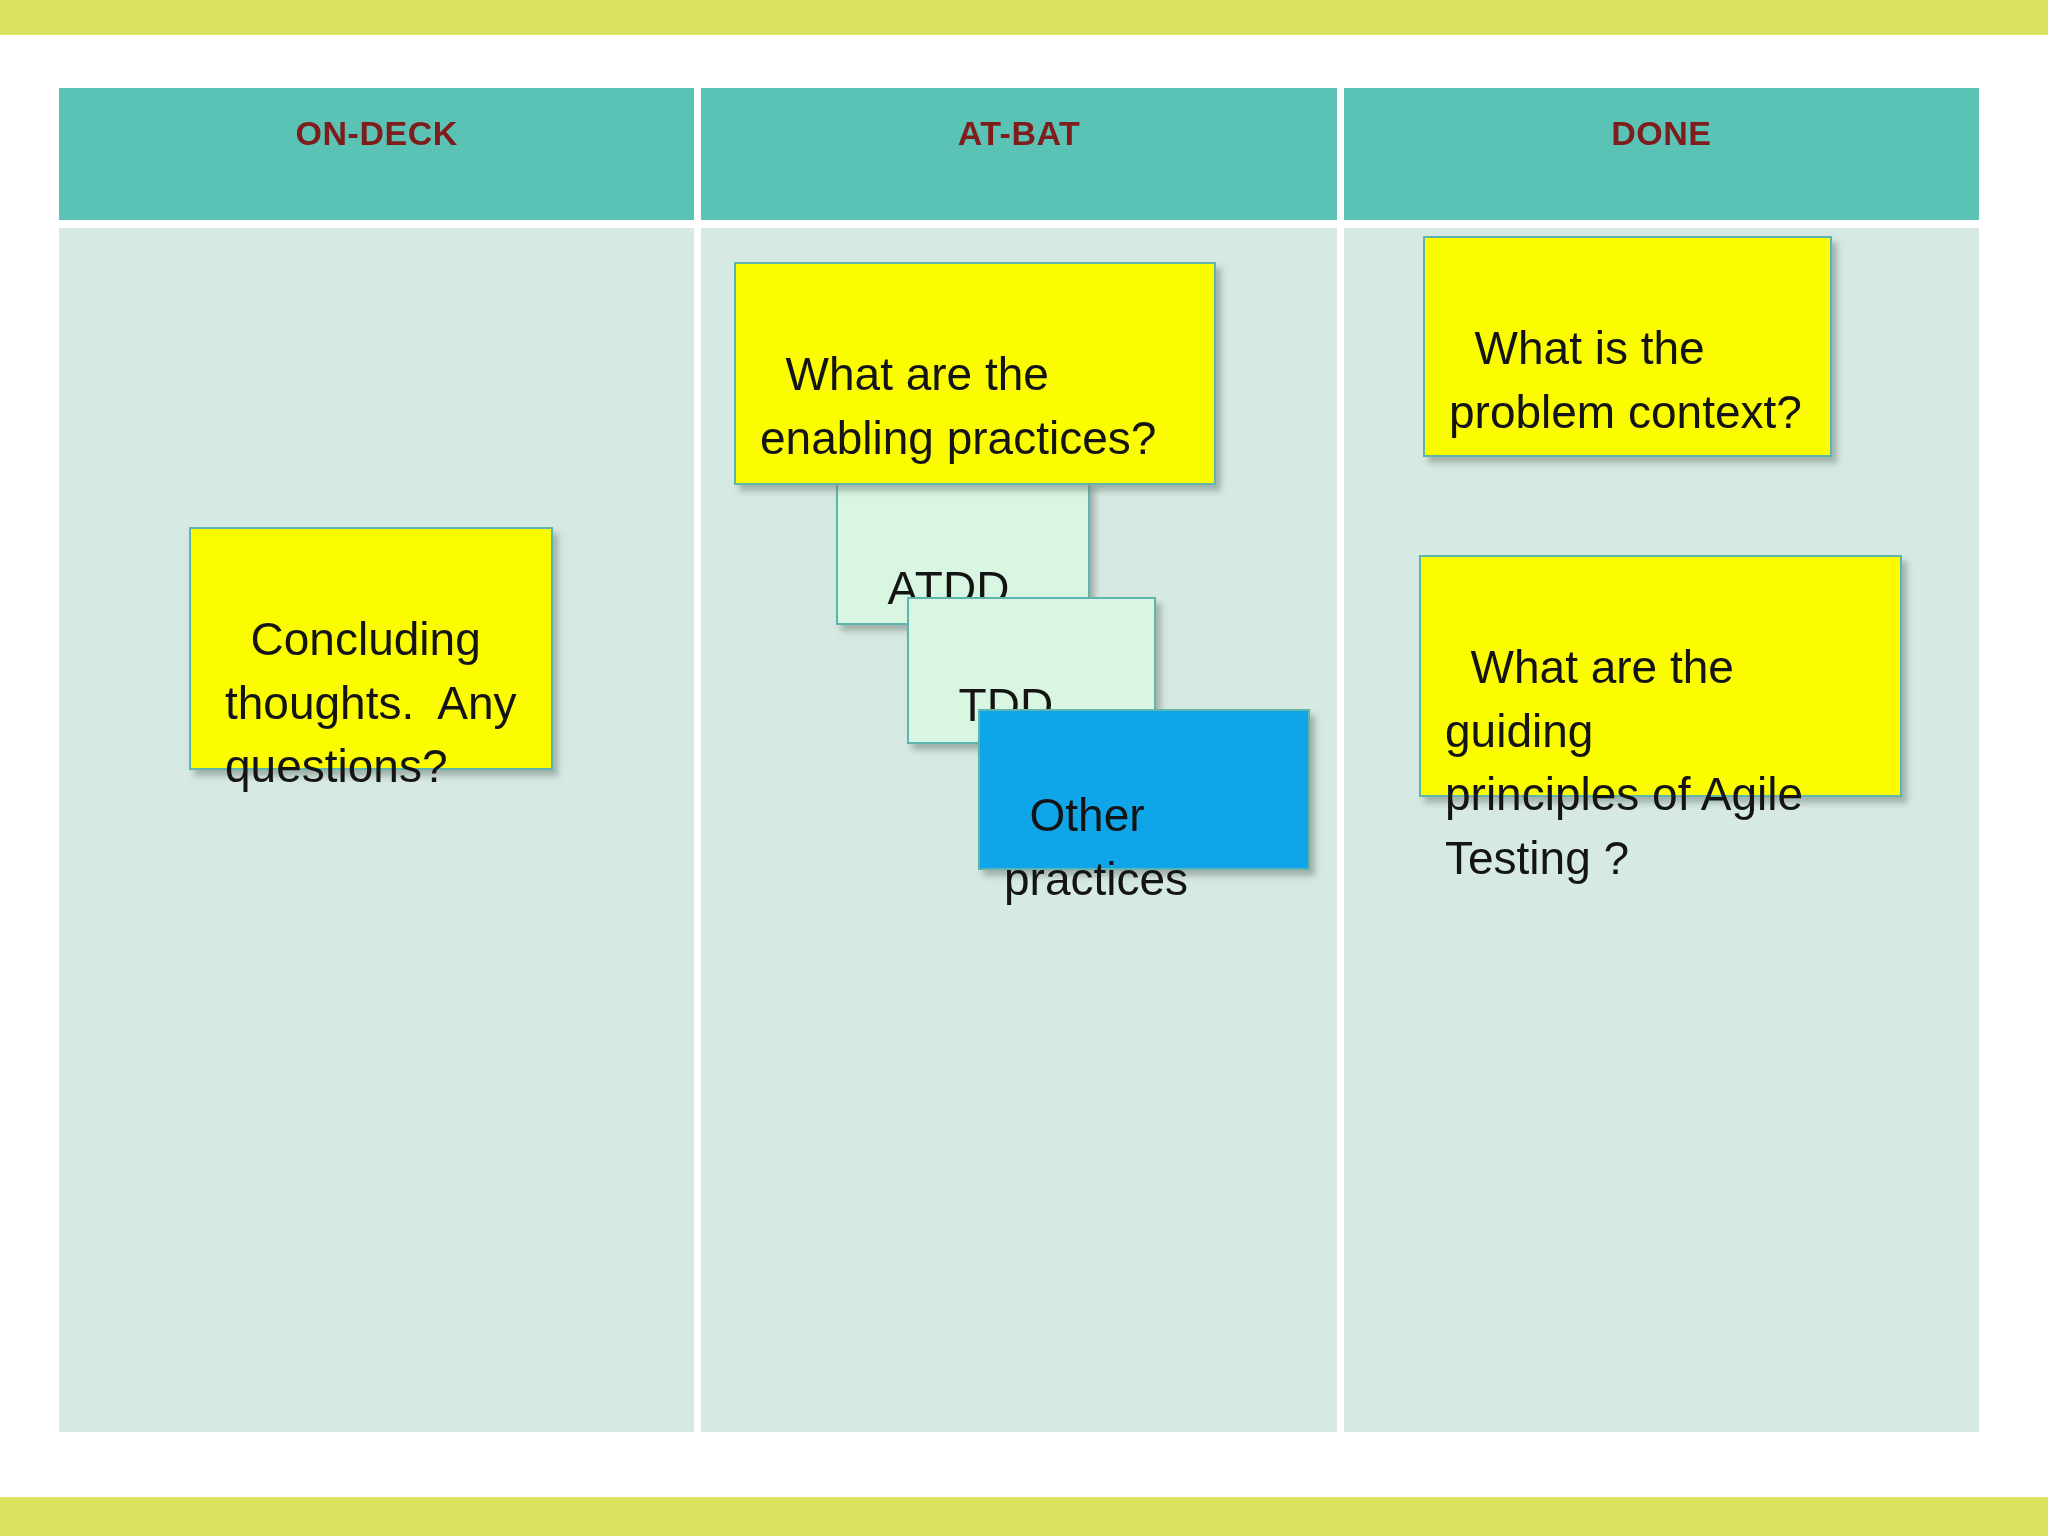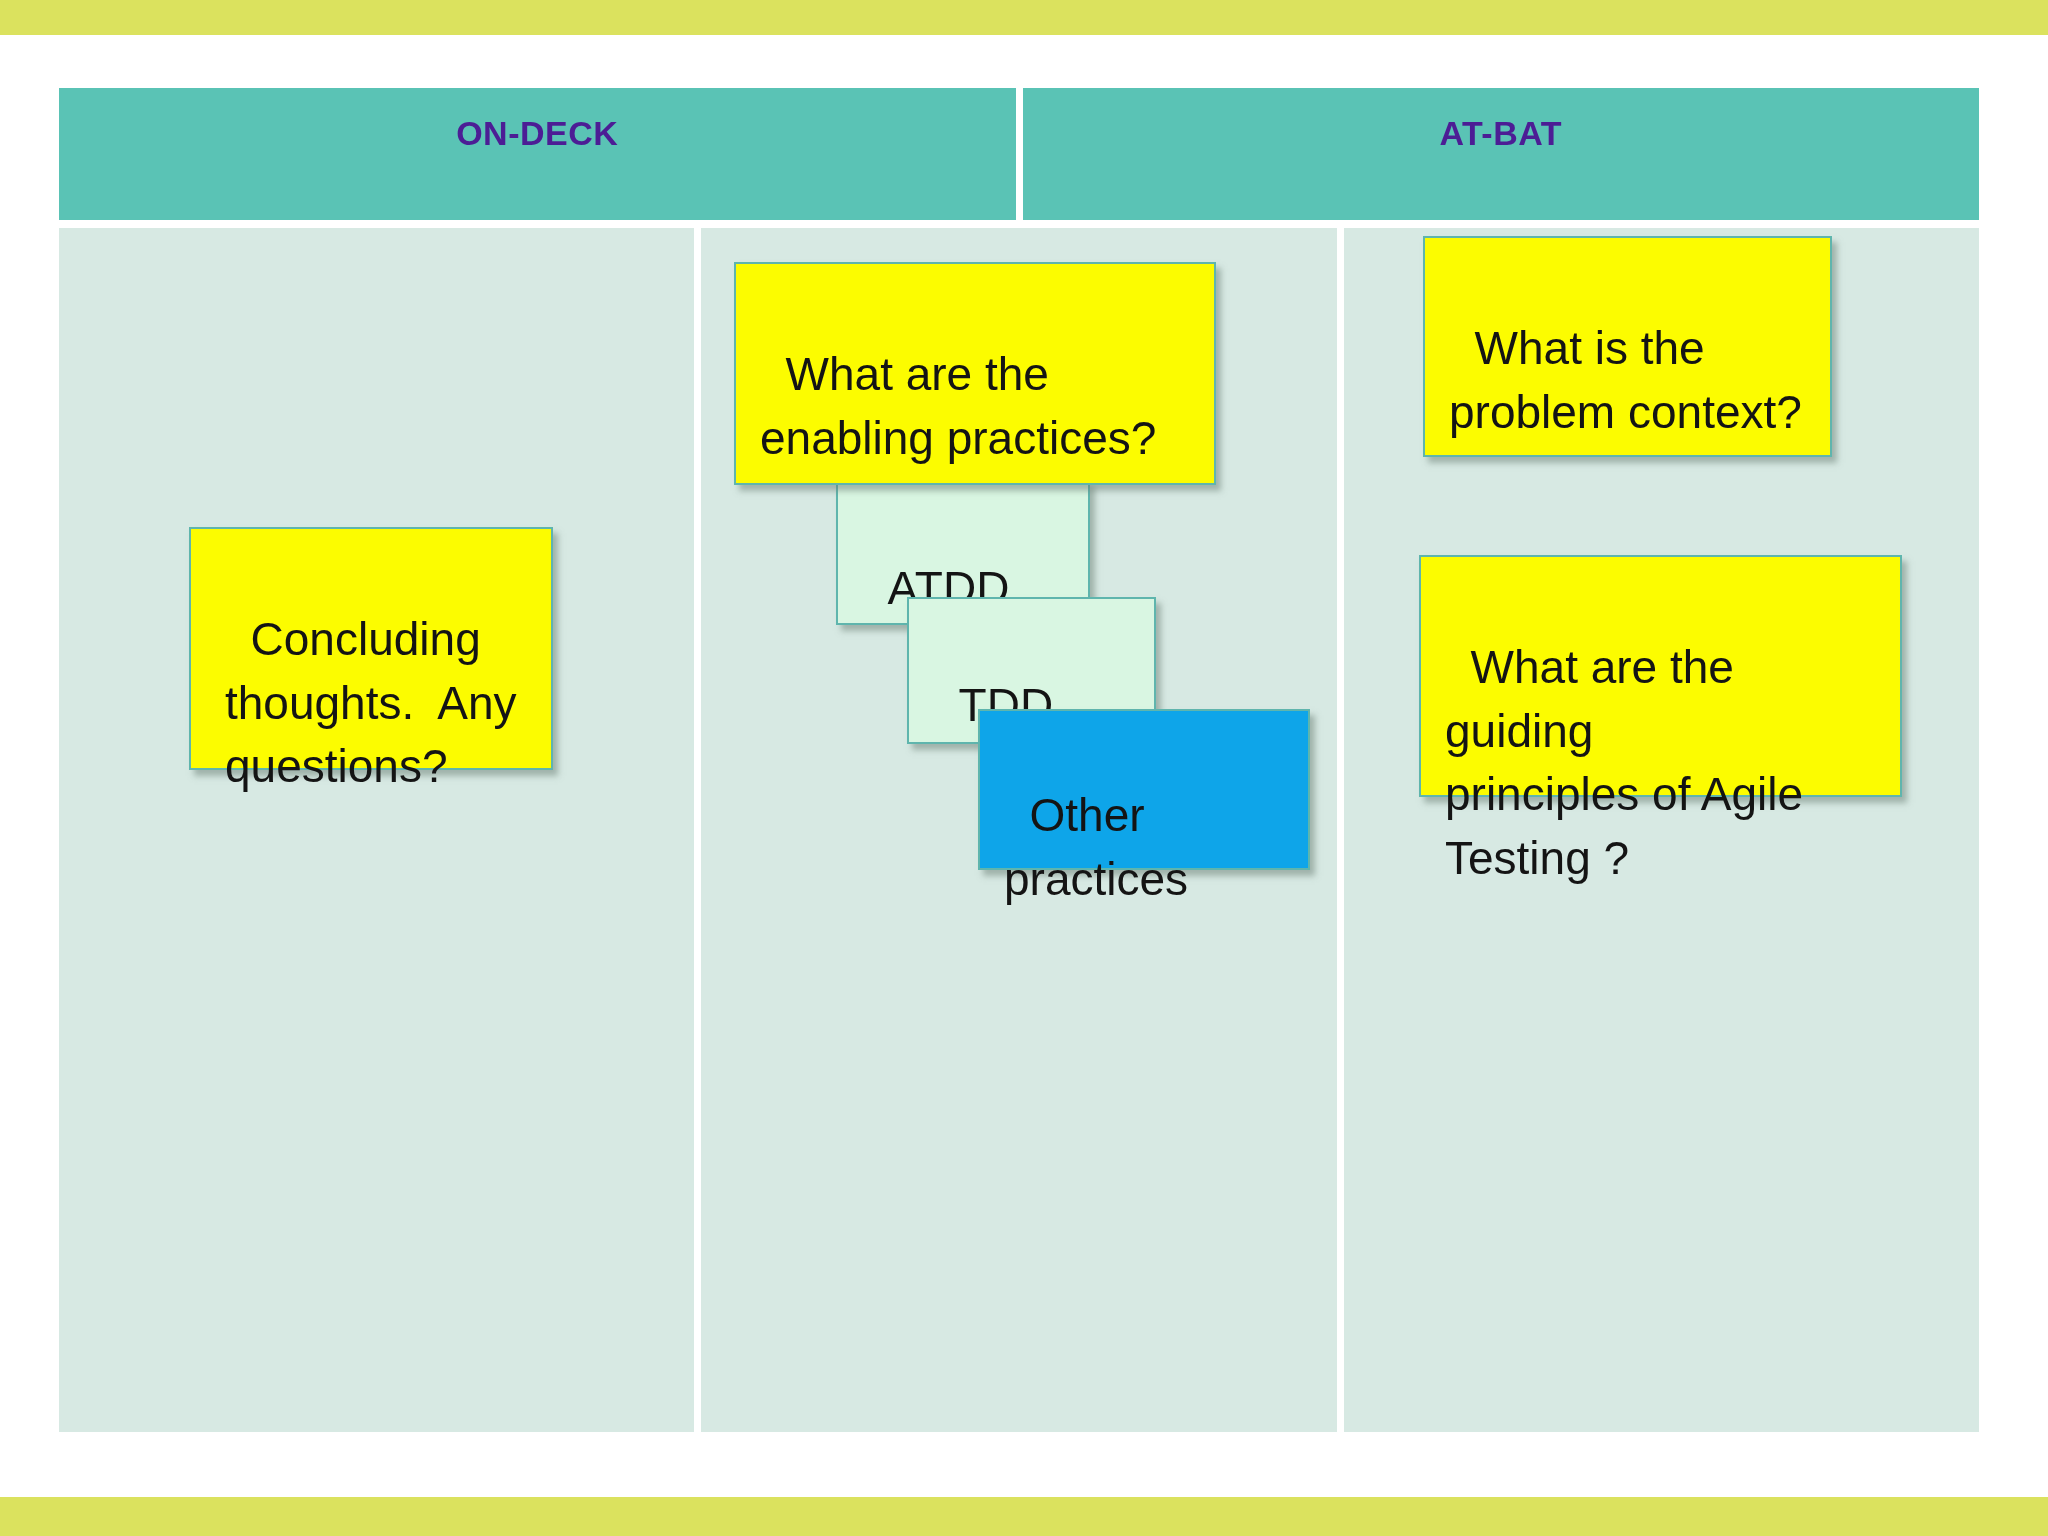--- a/index.html
+++ b/index.html
@@ -12,21 +12,21 @@
   .accent-bar{position:absolute;left:0;width:2048px;background:#dbe25e;}
   .accent-bar.top{top:0;height:35px;}
   .accent-bar.bottom{top:1497px;height:39px;}
 
   
   .board{position:absolute;left:59px;top:88px;width:1920px;height:1344px;
          display:flex;flex-direction:column;row-gap:8px;}
   .header-row{display:flex;column-gap:7px;height:132px;flex:0 0 132px;}
   .header-cell{flex:1;background:#5ac3b5;display:flex;align-items:center;justify-content:center;
                padding-bottom:42px;box-sizing:border-box;}
-  .header-label{color:#4c1d95;font-weight:bold;font-size:34px;letter-spacing:.5px;}
+  .header-label{color:#7f1d1d;font-weight:bold;font-size:34px;letter-spacing:.5px;}
   .body-row{display:flex;column-gap:7px;flex:1;}
   .body-cell{flex:1;background:#d7e9e3;}
 
   
   .note{position:absolute;box-sizing:border-box;
         border:2px solid #5fb5ad;
         box-shadow:5px 6px 6px rgba(105,125,115,.5);
         padding:16px 24px;color:#141414;
         font-size:46px;line-height:1.38;white-space:pre-wrap;}
   .note.yellow{background:#fcfc00;}
@@ -47,20 +47,23 @@
 <div class="accent-bar top"></div>
 <div class="accent-bar bottom"></div>
 
 <div class="board">
   <div class="header-row">
     <div class="header-cell">
       <span class="header-label">ON-DECK</span>
     </div>
     <div class="header-cell">
       <span class="header-label">AT-BAT</span>
+    </div>
+    <div class="header-cell">
+      <span class="header-label">DONE</span>
     </div>
   </div>
   <div class="body-row">
     <div class="body-cell"></div>
     <div class="body-cell"></div>
     <div class="body-cell"></div>
   </div>
 </div>
 
 <div class="note yellow note-concluding">

